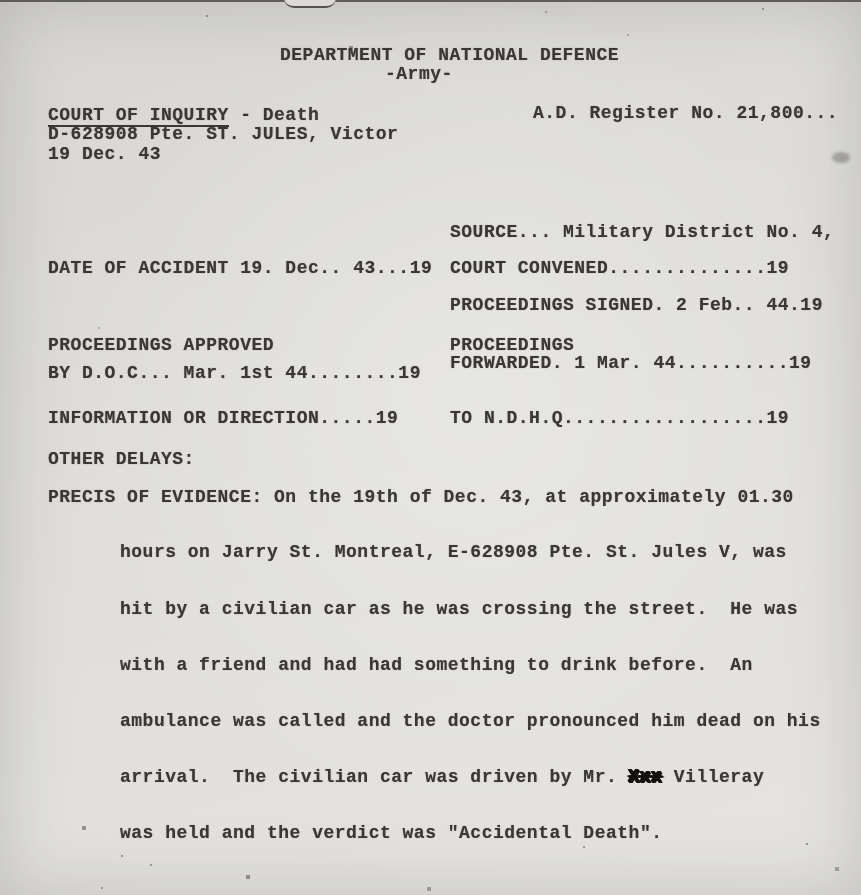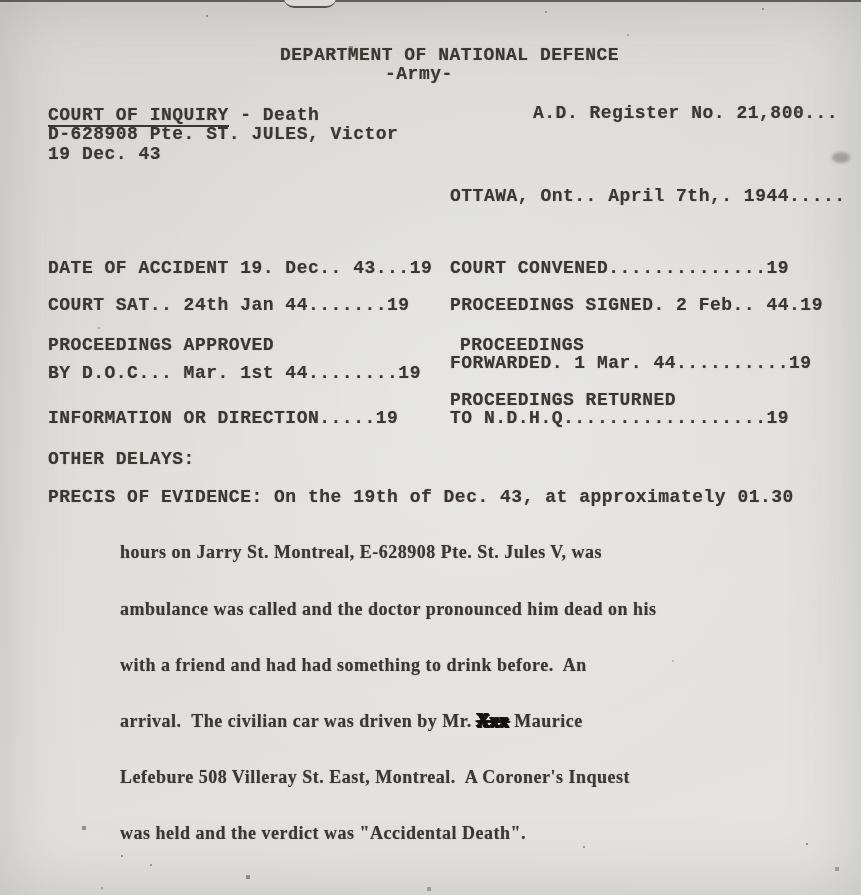--- a/index.html
+++ b/index.html
@@ -42,21 +42,21 @@
     position:absolute;
     white-space:pre;
     font-size:18px;
     font-weight:bold;
     letter-spacing:0.5px;
     line-height:19px;
     text-shadow:0 0 1px rgba(59,56,51,.55);
   }
   .u{border-bottom:2px solid #3b3833;}
   .precis-cont{line-height:18.7px;}
-  .precis-cont .pline{white-space:pre;font-family:Liberation Serif, serif;}
+  .precis-cont .pline{white-space:pre;}
   .overstrike{
     color:#14120f;
     text-decoration:line-through;
     text-shadow:
       0.8px 0 0 #14120f,-0.8px 0 0 #14120f,
       0 0.8px 0 #14120f,0 -0.8px 0 #14120f,
       1.4px 0.6px 0 #14120f,-1.4px -0.6px 0 #14120f;
   }
 </style>
 </head>
@@ -72,44 +72,42 @@
   <div class="ink">
 
     <div class="line" style="left:280px;top:46px">DEPARTMENT OF NATIONAL DEFENCE</div>
     <div class="line" style="left:385px;top:65px">-Army-</div>
 
     <div class="line" style="left:48px;top:106px"><span class="u">COURT OF INQUIRY</span><span> - Death</span></div>
     <div class="line" style="left:48px;top:125px">D-628908 Pte. ST. JULES, Victor</div>
     <div class="line" style="left:48px;top:145px">19 Dec. 43</div>
 
     <div class="line" style="left:533px;top:104px">A.D. Register No. 21,800...</div>
-    <div class="line" style="left:450px;top:187px">OTTAWA, Ont.. April 7th,. 1944.....</div>
+    <div class="line" style="left:450px;top:223px">SOURCE... Military District No. 4,</div>
 
     <div class="line" style="left:48px;top:259px">DATE OF ACCIDENT 19. Dec.. 43...19</div>
     <div class="line" style="left:450px;top:259px">COURT CONVENED..............19</div>
 
-    <div class="line" style="left:48px;top:296px">COURT SAT.. 24th Jan 44.......19</div>
     <div class="line" style="left:450px;top:296px">PROCEEDINGS SIGNED. 2 Feb.. 44.19</div>
 
     <div class="line" style="left:48px;top:336px">PROCEEDINGS APPROVED</div>
     <div class="line" style="left:48px;top:364px">BY D.O.C... Mar. 1st 44........19</div>
-    <div class="line" style="left:460px;top:336px">PROCEEDINGS</div>
+    <div class="line" style="left:450px;top:336px">PROCEEDINGS</div>
     <div class="line" style="left:450px;top:354px">FORWARDED. 1 Mar. 44..........19</div>
 
     <div class="line" style="left:48px;top:409px">INFORMATION OR DIRECTION.....19</div>
-    <div class="line" style="left:450px;top:391px">PROCEEDINGS RETURNED</div>
     <div class="line" style="left:450px;top:409px">TO N.D.H.Q..................19</div>
 
     <div class="line" style="left:48px;top:450px">OTHER DELAYS:</div>
 
     <div class="line" style="left:48px;top:488px">PRECIS OF EVIDENCE: On the 19th of Dec. 43, at approximately 01.30</div>
 
     <div class="line precis-cont" style="left:120px;top:506px">
       <div class="pline">hours on Jarry St. Montreal, E-628908 Pte. St. Jules V, was</div>
+      <div class="pline">hit by a civilian car as he was crossing the street.  He was</div>
+      <div class="pline">with a friend and had had something to drink before.  An</div>
       <div class="pline">ambulance was called and the doctor pronounced him dead on his</div>
-      <div class="pline">with a friend and had had something to drink before.  An</div>
-      <div class="pline"><span>arrival.  The civilian car was driven by Mr. </span><span class="overstrike">Xxx</span><span> Maurice</span></div>
-      <div class="pline">Lefebure 508 Villeray St. East, Montreal.  A Coroner's Inquest</div>
+      <div class="pline"><span>arrival.  The civilian car was driven by Mr. </span><span class="overstrike">Xxx</span><span> Villeray</span></div>
       <div class="pline">was held and the verdict was "Accidental Death".</div>
     </div>
 
   </div>
 </div>
 
 </body></html>

